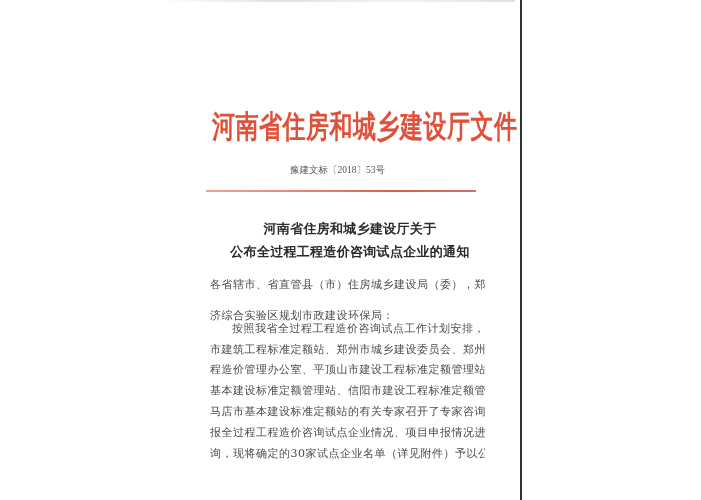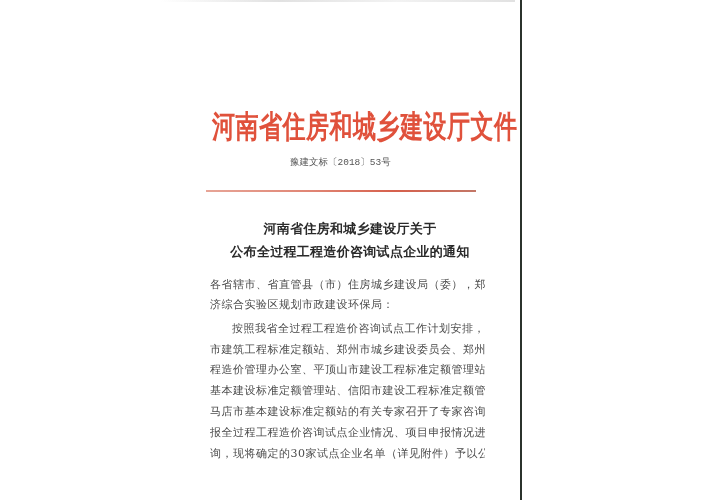--- a/index.html
+++ b/index.html
@@ -44,23 +44,23 @@
       color: #e0513b;
       letter-spacing: 0.5px;
       line-height: 40px;
       white-space: nowrap;
       transform: scaleY(1.35);
       transform-origin: center;
     }
     .doc-number {
       position: absolute;
       left: 290px;
-      top: 156px;
+      top: 164px;
       width: 150px;
-      font-family: Liberation Mono, monospace;
+      font-family: Liberation Serif, serif;
       font-size: 9.5px;
       color: #555;
       white-space: nowrap;
       filter: blur(0.3px);
     }
     .red-rule {
       position: absolute;
       left: 206px;
       top: 190px;
       width: 270px;
@@ -104,21 +104,21 @@
   <div class="masthead">河南省住房和城乡建设厅文件</div>
 
   <div class="doc-number">豫建文标〔2018〕53号</div>
 
   <div class="red-rule"></div>
 
   <div class="heading l2">公布全过程工程造价咨询试点企业的通知</div>
   <div class="heading l1">河南省住房和城乡建设厅关于</div>
 
   <div class="body-line" style="top:277px">各省辖市、省直管县（市）住房城乡建设局（委），郑州航空港经</div>
-  <div class="body-line" style="top:297px">济综合实验区规划市政建设环保局：</div>
+  <div class="body-line" style="top:308px">济综合实验区规划市政建设环保局：</div>
   <div class="body-line indent" style="top:321px">按照我省全过程工程造价咨询试点工作计划安排，我厅组织焦作</div>
   <div class="body-line" style="top:342px">市建筑工程标准定额站、郑州市城乡建设委员会、郑州市建设工</div>
   <div class="body-line" style="top:362px">程造价管理办公室、平顶山市建设工程标准定额管理站、许昌市</div>
   <div class="body-line" style="top:383px">基本建设标准定额管理站、信阳市建设工程标准定额管理站、驻</div>
   <div class="body-line" style="top:404px">马店市基本建设标准定额站的有关专家召开了专家咨询会，对申</div>
   <div class="body-line" style="top:425px">报全过程工程造价咨询试点企业情况、项目申报情况进行专家咨</div>
   <div class="body-line" style="top:446px">询，现将确定的30家试点企业名单（详见附件）予以公布。</div>
 
   <div class="edge-line"></div>
 </div>

